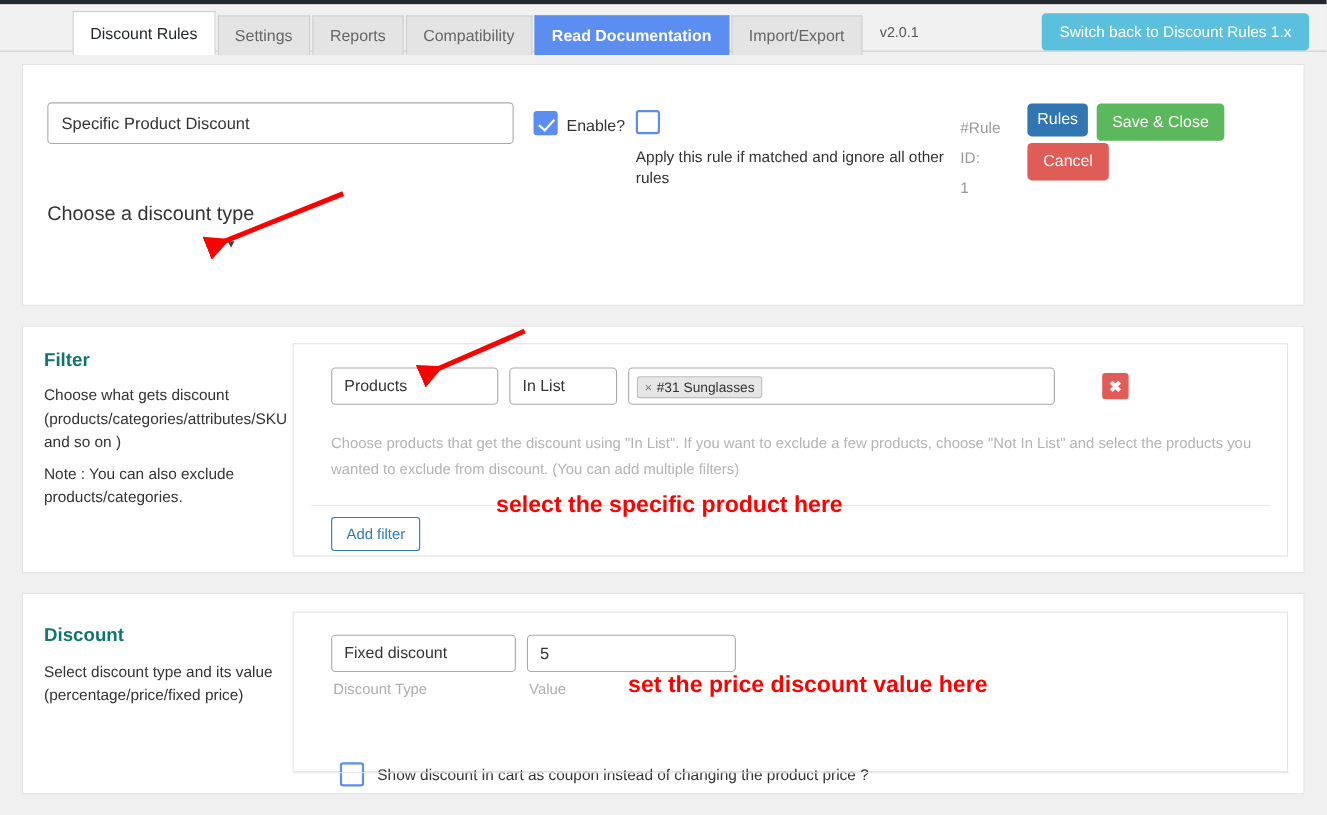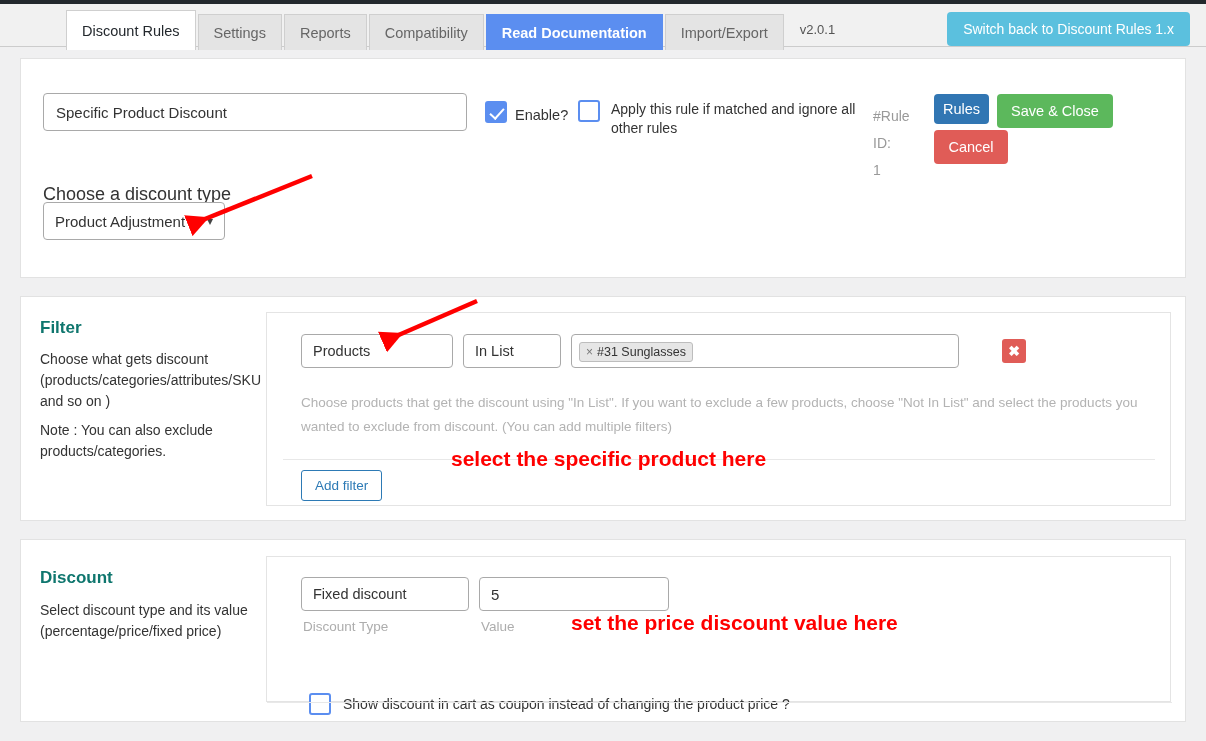--- a/index.html
+++ b/index.html
@@ -50,21 +50,21 @@
     width:22px; height:22px; border:2px solid #5b8ef0; border-radius:3px;
     background:#fff; display:inline-block; cursor:pointer; flex:none;
   }
   .cb.checked { background:#5b8ef0; position:relative; }
   .cb.checked::after {
     content:""; position:absolute; left:6px; top:2px; width:6px; height:12px;
     border:solid #fff; border-width:0 2.5px 2.5px 0; transform:rotate(42deg);
   }
   .enable-wrap { position:absolute; left:464px; top:42px; display:flex; align-items:flex-end; gap:8px; }
   .enable-label { font-size:14.5px; color:#333; }
-  .apply-wrap { position:absolute; left:557px; top:41px; display:flex; align-items:flex-start; gap:11px; width:290px;}
+  .apply-wrap { position:absolute; left:557px; top:41px; display:flex; align-items:flex-start; gap:11px; width:290px;flex-direction:column;}
   .apply-label { font-size:14px; color:#333; line-height:19px; }
 
   .ruleid { position:absolute; left:852px; top:44px; width:55px; font-size:14px; color:#999; line-height:27px;}
   .btn { border:none; border-radius:4px; color:#fff; font-size:14.5px; cursor:pointer; font-family:inherit; padding:0; }
   #btn-save  { position:absolute; left:913px; top:35px; width:55px; height:30px; background:#3176b3; }
   #btn-sc    { position:absolute; left:976px; top:35px; width:116px; height:34px; background:#5cb85c; }
   #btn-cancel{ position:absolute; left:913px; top:71px; width:74px; height:34px; background:#e05c57; }
 
   .dt-label { position:absolute; left:22px; top:125px; font-size:18px; color:#333; }
   .dt-select {
@@ -164,21 +164,20 @@
   <div class="ruleid">
     <span>#Rule ID:</span><br>
     <span>1</span>
   </div>
 
   <button class="btn" id="btn-save">Rules</button>
   <button class="btn" id="btn-sc">Save &amp; Close</button>
   <button class="btn" id="btn-cancel">Cancel</button>
 
   <div class="dt-label">Choose a discount type</div>
-  <select class="dt-select" id="sel-dtype"><option value="Product Adjustment">Product Adjustment</option><option value="Cart Adjustment">Cart Adjustment</option><option value="Buy X Get X">Buy X Get X</option><option value="Buy X Get Y">Buy X Get Y</option></select>
   <span class="caret-abs" style="left:186px; top:155px;">▾</span>
 </div>
 
 <div class="panel" id="panel-filter">
   <div class="sec-title" style="left:19px; top:21px;">Filter</div>
   <div class="sec-desc" style="left:19px; top:52px;">Choose what gets discount (products/categories/attributes/SKU and so on )</div>
   <div class="sec-desc" style="left:19px; top:123px;">Note : You can also exclude products/categories.</div>
 
   <div class="inner-box" style="left:245px; top:15px; width:905px; height:194px;">
     <select class="sel" style="left:34px; top:21px; width:152px; height:34px;" id="sel-ftype"><option value="Products">Products</option><option value="Categories">Categories</option><option value="Attributes">Attributes</option><option value="SKU">SKU</option><option value="All products">All products</option></select>

